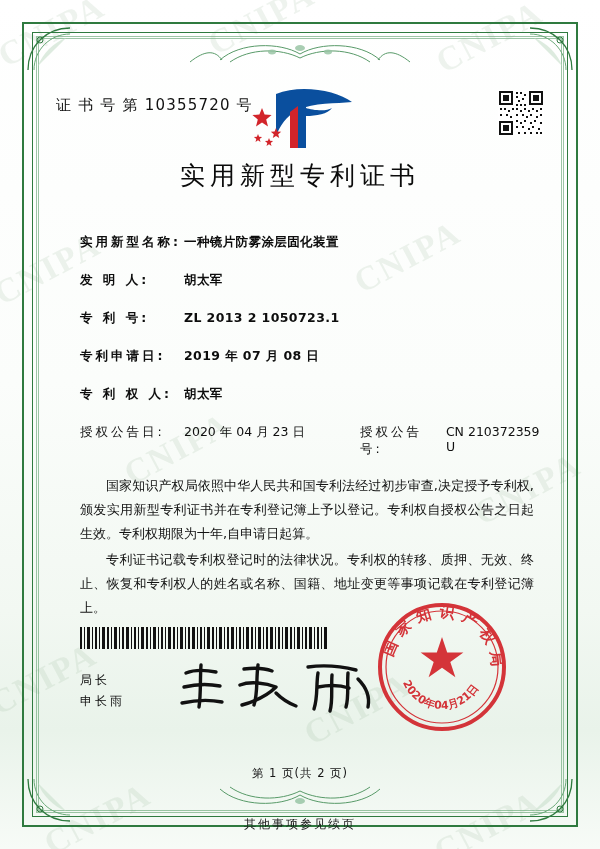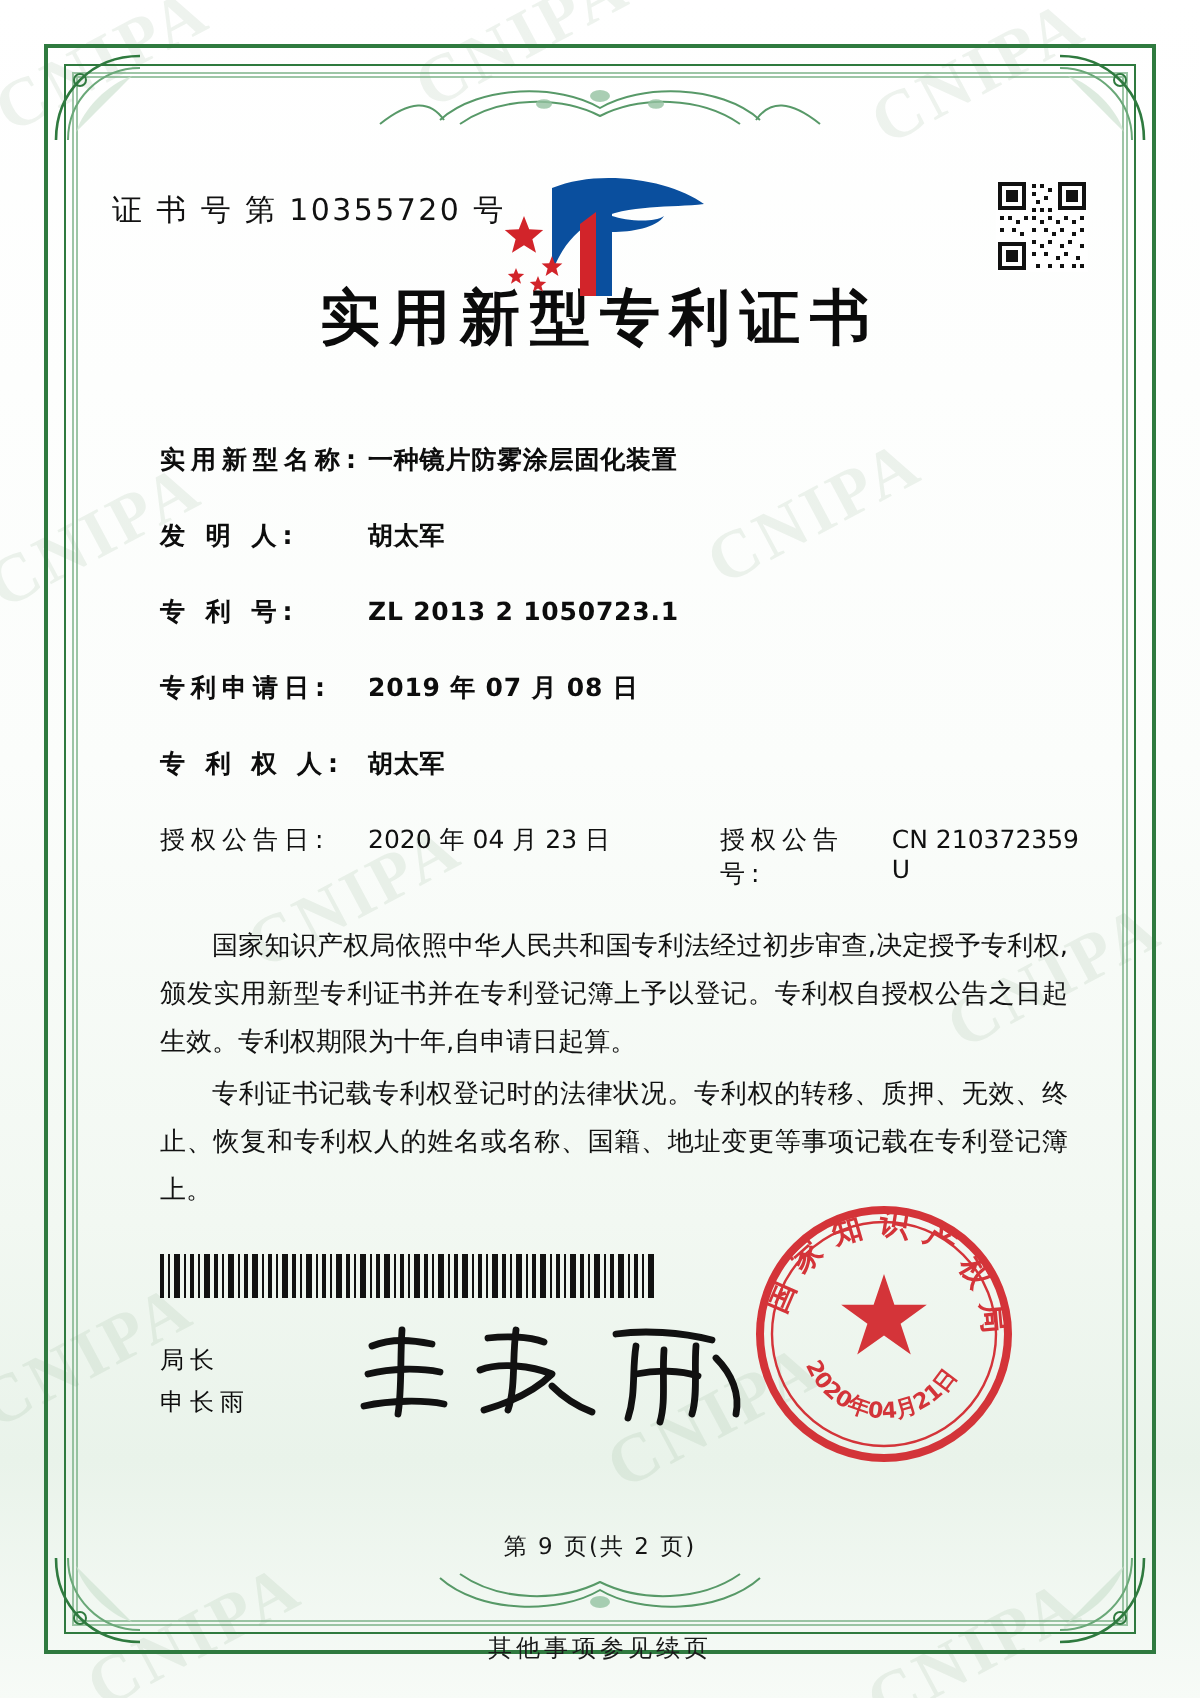--- a/index.html
+++ b/index.html
@@ -109,25 +109,25 @@
     right: 0;
     top: 22px;
     width: 46px;
     height: 46px;
   }
   .qr svg { width:100%; height:100%; display:block; }
 
   .title {
     text-align: center;
     font-family: "Liberation Serif", "DejaVu Serif", serif;
-    font-weight: 700;
-    font-size: 30px;
+    font-weight: 400;
+    font-size: 25px;
     letter-spacing: 5px;
     color: #0b0b0b;
-    margin-top: 24px;
+    margin-top: 44px;
   }
 
   .fields {
     margin-top: 42px;
     font-size: 12.5px;
     color: #101010;
   }
   .field-row {
     display: flex;
     align-items: baseline;
@@ -535,17 +535,17 @@
         </defs>
         <text font-family="'Liberation Serif','DejaVu Serif',serif" font-size="15" font-weight="700" fill="#d2242a" letter-spacing="7">
           <textPath href="#sealArcTop" startOffset="6%">国家知识产权局</textPath>
         </text>
         <text font-family="'DejaVu Sans',sans-serif" font-size="11" font-weight="700" fill="#d2242a" letter-spacing="0">
           <textPath href="#sealArcBottom" startOffset="12%">2020年04月21日</textPath>
         </text>
       </svg>
     </div>
 
-    <div class="page-num">第 9 页(共 2 页)</div>
+    <div class="page-num">第 1 页(共 2 页)</div>
   </div>
 
   <div class="footer-note">其他事项参见续页</div>
 </div>
 
 </body></html>

